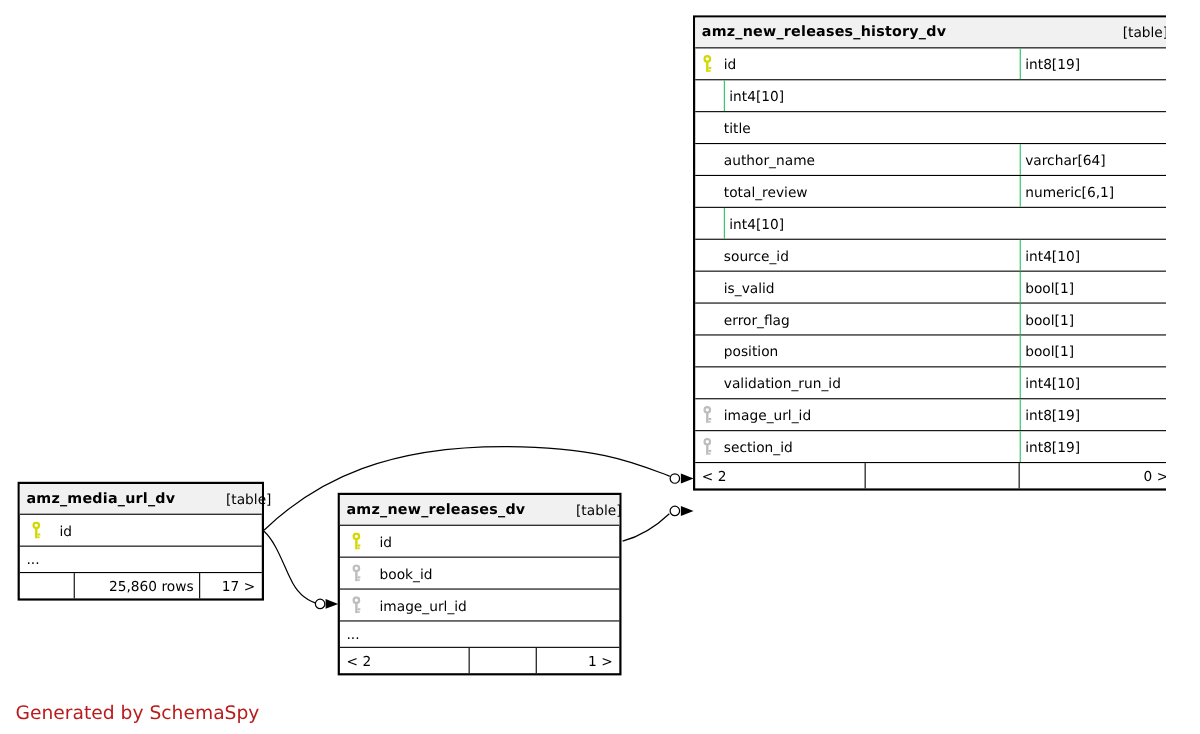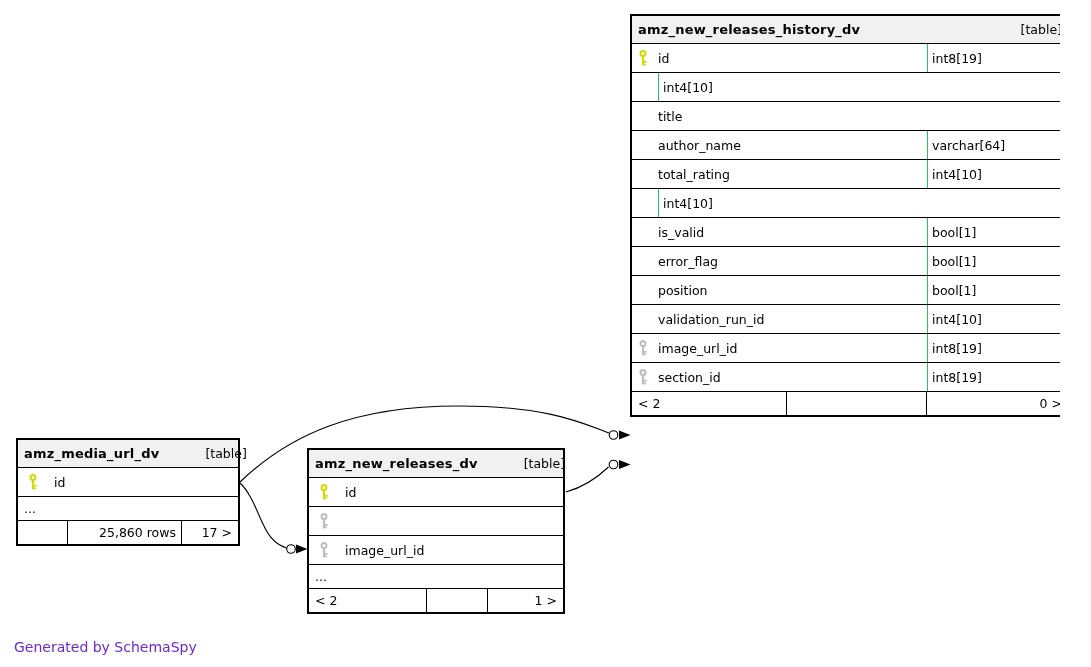--- a/index.html
+++ b/index.html
@@ -93,22 +93,22 @@
   .releases { left: 307px; top: 448px; width: 258px; }
 
   .history  .f-left { width: 154px; } .history  .f-center { width: 141px; }
   .media    .f-left { width: 49px; }  .media    .f-center { width: 115px; }
   .releases .f-left { width: 117px; } .releases .f-center { width: 62px; }
 
   .generated-note {
     position: absolute;
     left: 14px;
     top: 639px;
-    font-size: 14px;
-    color: #6d28d9;
+    font-size: 17px;
+    color: #b91c1c;
     z-index: 2;
   }
 </style>
 </head>
 <body>
 
 <div class="canvas">
 
   <svg class="rel-svg" viewBox="0 0 1091 667" xmlns="http://www.w3.org/2000/svg">
 
@@ -157,25 +157,30 @@
           <span class="keyslot"></span>
           <span class="colname">title</span>
         </div>
         <div class="trow">
           <span class="keyslot"></span>
           <span class="colname">author_name</span>
           <span class="coltype">varchar[64]</span>
         </div>
         <div class="trow">
           <span class="keyslot"></span>
-          <span class="colname">total_rating</span>
+          <span class="colname">total_review</span>
+          <span class="coltype">numeric[6,1]</span>
+        </div>
+        <div class="trow">
+          <span class="keyslot"></span>
           <span class="coltype">int4[10]</span>
         </div>
         <div class="trow">
           <span class="keyslot"></span>
+          <span class="colname">source_id</span>
           <span class="coltype">int4[10]</span>
         </div>
         <div class="trow">
           <span class="keyslot"></span>
           <span class="colname">is_valid</span>
           <span class="coltype">bool[1]</span>
         </div>
         <div class="trow">
           <span class="keyslot"></span>
           <span class="colname">error_flag</span>
@@ -268,20 +273,21 @@
         </div>
         <div class="trow">
           <span class="keyslot">
             <svg width="10" height="16" viewBox="0 0 10 16" xmlns="http://www.w3.org/2000/svg">
               <circle cx="5" cy="3.6" r="2.5" fill="none" stroke="#bdbdbd" stroke-width="2"></circle>
               <rect x="3.9" y="5.8" width="2.2" height="9.6" fill="#bdbdbd"></rect>
               <rect x="6.1" y="11" width="2.5" height="1.8" fill="#bdbdbd"></rect>
               <rect x="6.1" y="13.6" width="1.9" height="1.6" fill="#bdbdbd"></rect>
             </svg>
           </span>
+          <span class="colname">book_id</span>
         </div>
         <div class="trow">
           <span class="keyslot">
             <svg width="10" height="16" viewBox="0 0 10 16" xmlns="http://www.w3.org/2000/svg">
               <circle cx="5" cy="3.6" r="2.5" fill="none" stroke="#bdbdbd" stroke-width="2"></circle>
               <rect x="3.9" y="5.8" width="2.2" height="9.6" fill="#bdbdbd"></rect>
               <rect x="6.1" y="11" width="2.5" height="1.8" fill="#bdbdbd"></rect>
               <rect x="6.1" y="13.6" width="1.9" height="1.6" fill="#bdbdbd"></rect>
             </svg>
           </span>

